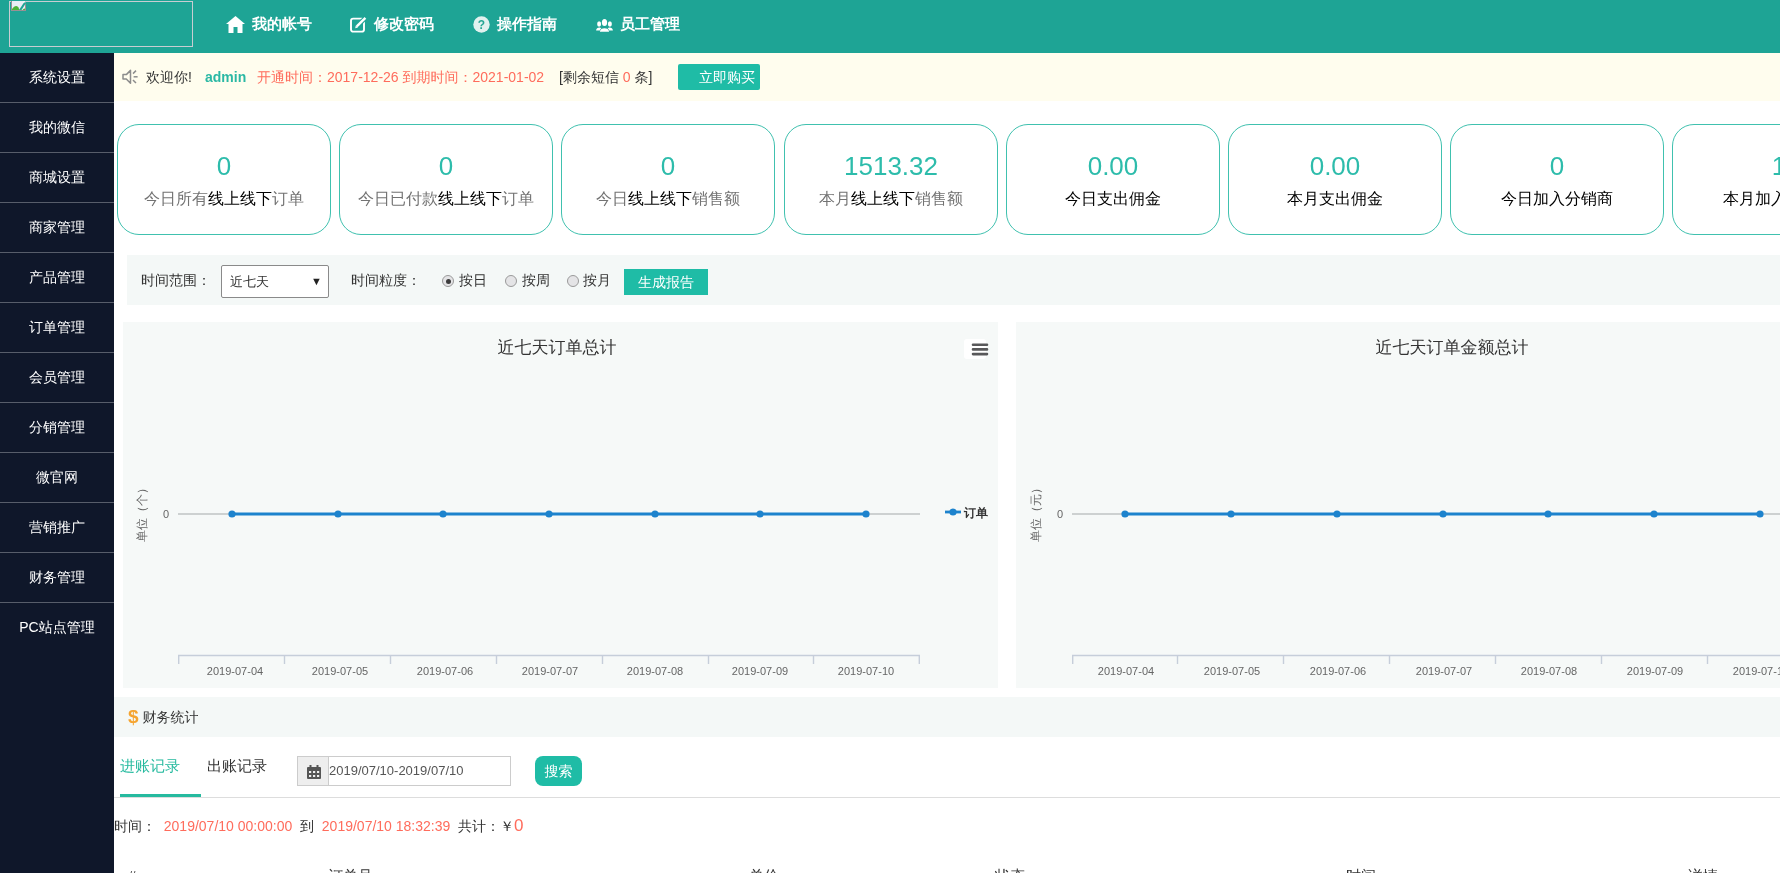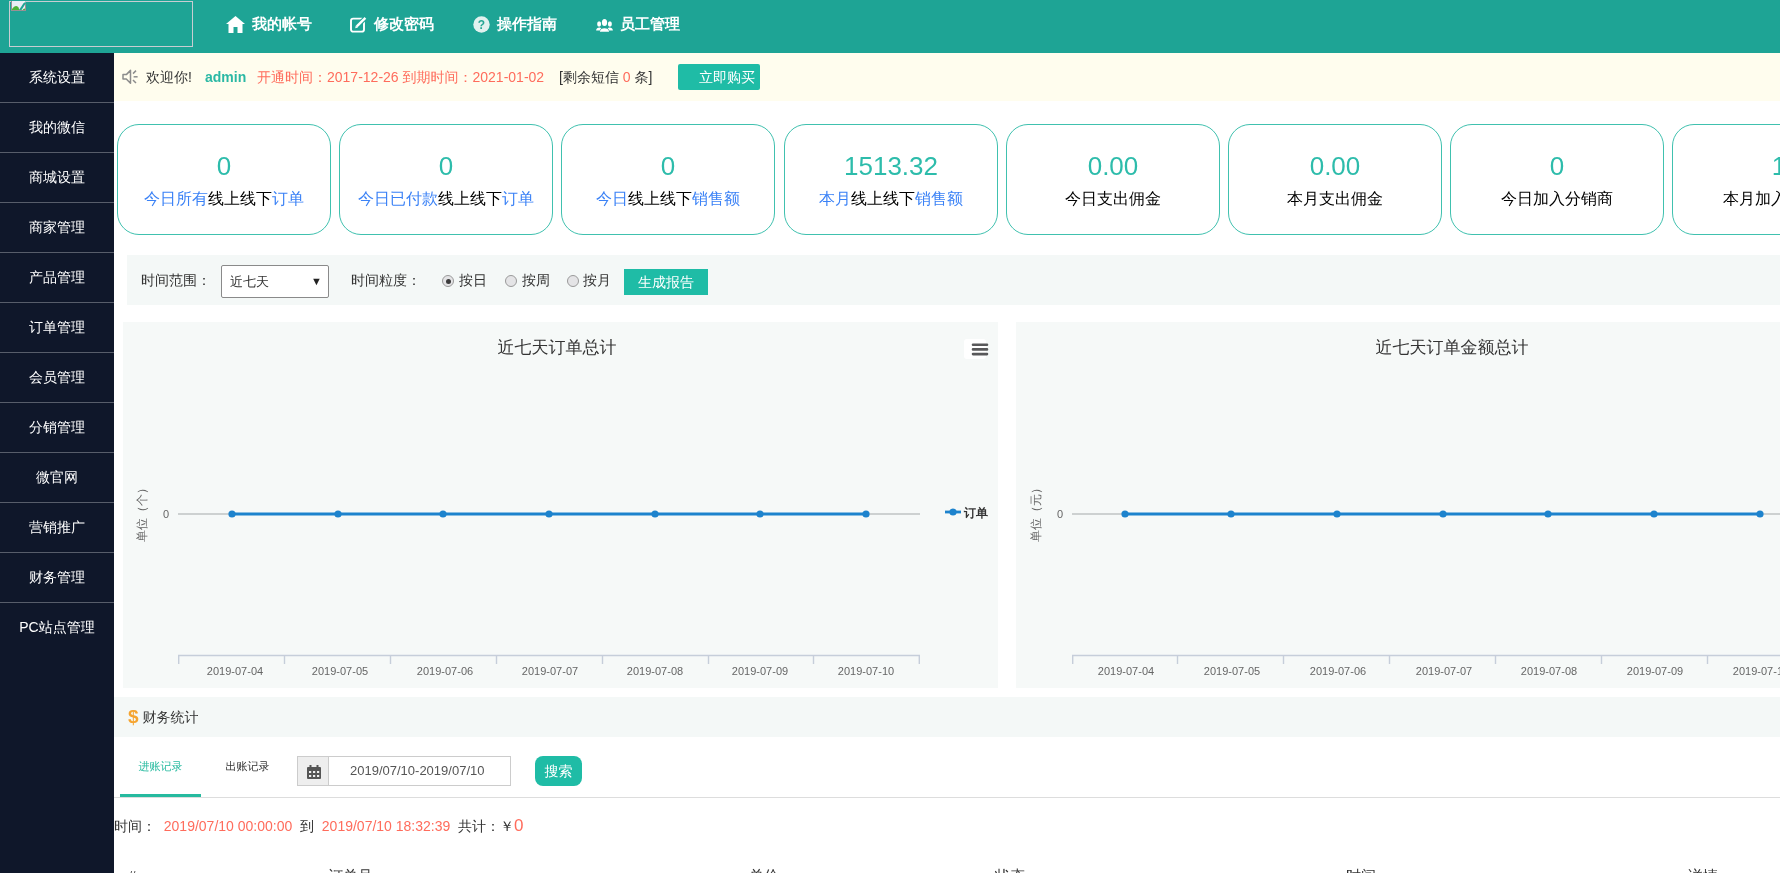--- a/index.html
+++ b/index.html
@@ -28,21 +28,21 @@
 .tealtxt { color:#2bb8a4; }
 #buybtn { left:564px; top:11px; width:82px; height:26px; background:#1fbca6; color:#fff;
   font-size:14px; text-align:center; line-height:26px; border-radius:2px;padding-left:16px; }
 
 
 #cards { left:114px; top:124px; width:1666px; height:112px; }
 .card { position:absolute; top:0; width:214px; height:111px; border:1px solid #40c1af;
   border-radius:22px; background:#fff; text-align:center; }
 .card .num { margin-top:27px; font-size:26px; color:#2dbcab; line-height:28px; }
 .card .lbl { margin-top:8px; font-size:16px; color:#000; line-height:22px; }
-.card .lbl .t { color:#3b82f6; }
+.card .lbl .t { color:#737373; }
 
 
 #controls { left:114px; top:255px; width:1666px; height:50px; background:#f4f8f7;
   font-size:14px; color:#333;margin-left:13px; }
 #controls .lab { position:absolute; top:0; line-height:50px; }
 #sel { position:absolute; left:94px; top:10px; width:108px; height:33px; background:#fff;
   border:1px solid #8a8a8a; border-radius:2px; font-size:13px; color:#333; line-height:31px; padding-left:8px; }
 #sel .caret { position:absolute; right:6px; top:0; line-height:31px; font-size:11px; color:#222; }
 .radio { position:absolute; top:20px; width:12px; height:12px; border-radius:50%;
   border:1px solid #9a9a9a; background:#e4e4e6; }
@@ -58,29 +58,29 @@
 #panel2 { left:1016px; width:874px; }
 
 
 #finbar { left:114px; top:697px; width:1666px; height:40px; background:#f4f8f7;
   line-height:40px; font-size:14px; color:#333; }
 #finbar .dollar { color:#f5a430; font-weight:bold; font-size:19px; margin-left:14px;
   margin-right:4px; vertical-align:-1px; }
 
 
 #tabsrow { left:114px; top:737px; width:1666px; height:61px; border-bottom:1px solid #ddd; }
-.tab { position:absolute; top:0; height:60px; line-height:58px; text-align:center; font-size:11px; }
+.tab { position:absolute; top:0; height:60px; line-height:58px; text-align:left; font-size:15px; }
 #tab1 { left:6px; width:81px; color:#26ba9f; border-bottom:3px solid #26ba9f; }
 #tab2 { left:93px; width:81px; color:#333; }
 #dategrp { position:absolute; left:183px; top:19px; height:30px; }
 #dateaddon { position:absolute; left:0; top:0; width:32px; height:30px; background:#eee;
   border:1px solid #ccc; }
 #dateinput { position:absolute; left:32px; top:0; width:182px; height:30px; background:#fff;
   border:1px solid #ccc; border-left:none; font-size:13px; color:#555; line-height:28px;
-  padding-left:21px; }
+  padding-left:0; }
 #searchbtn { position:absolute; left:421px; top:19px; width:47px; height:30px; background:#1fbca6;
   border-radius:8px; color:#fff; font-size:14px; text-align:center; line-height:30px; }
 
 
 #timerow { left:114px; top:810px; width:1666px; height:32px; line-height:32px; font-size:14px;
   color:#333; }
 #timerow .zero { font-size:17px; }
 
 
 #thead { left:114px; top:868px; width:1666px; height:7px; font-size:15px; color:#333; }

